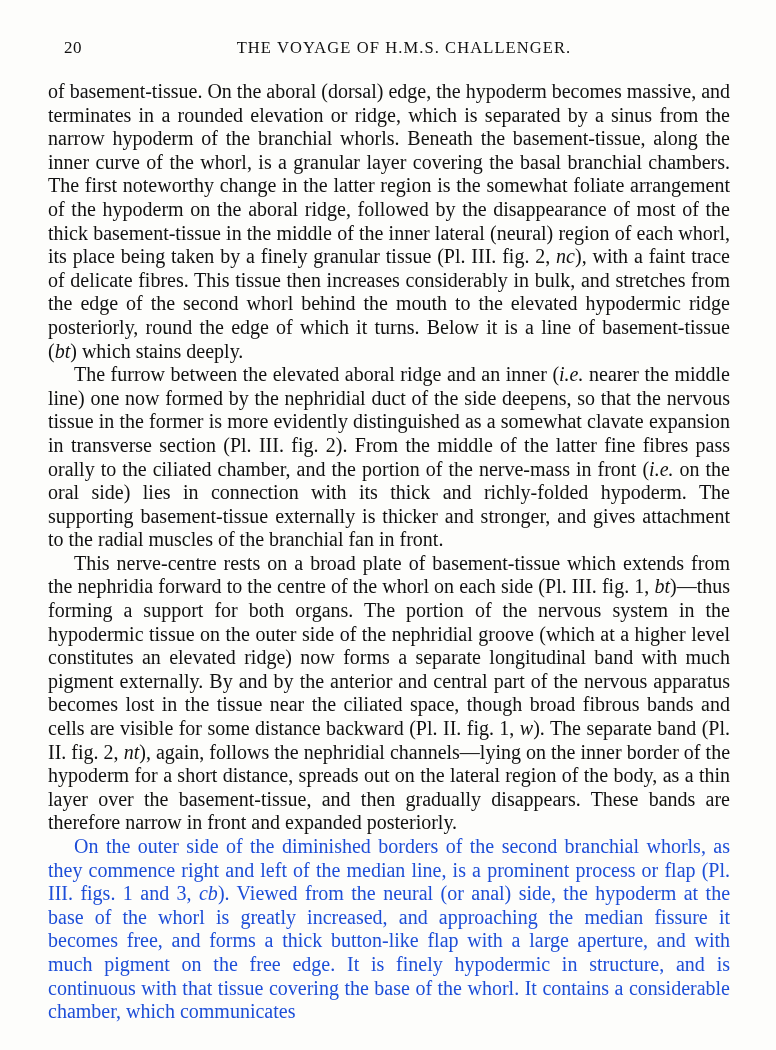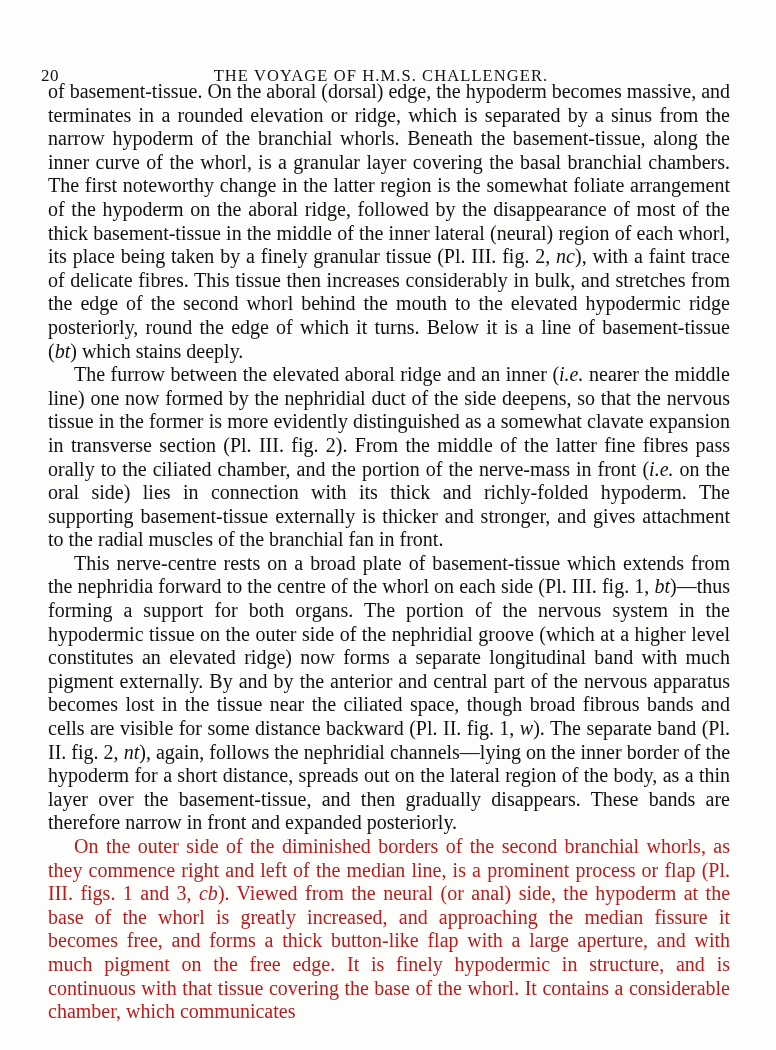--- a/index.html
+++ b/index.html
@@ -17,25 +17,24 @@
   }
   .page {
     position: absolute;
     left: 0; top: 0;
     width: 776px;
     height: 1050px;
     background: #fdfdfb;
   }
   .header {
     position: absolute;
-    left: 41px;
+    left: 64px;
     top: 38px;
     width: 680px;
     height: 24px;
-    margin-top: 28px;
   }
   .folio {
     position: absolute;
     left: 0;
     top: 0;
     font-size: 17px;
     letter-spacing: 0.5px;
     color: #111;
   }
   .running-title {
@@ -64,21 +63,21 @@
   p.para {
     margin: 0 0 0 0;
     text-indent: 0;
   }
   p.para.indent {
     text-indent: 26px;
   }
   .it { font-style: italic; }
   
   .inked {
-    color: #b91c1c;
+    color: #1d4ed8;
   }
 </style>
 </head>
 <body>
 
 <div class="page">
 
   <div class="header">
     <span class="folio">20</span>
     <span class="running-title">THE VOYAGE OF H.M.S. CHALLENGER.</span>

